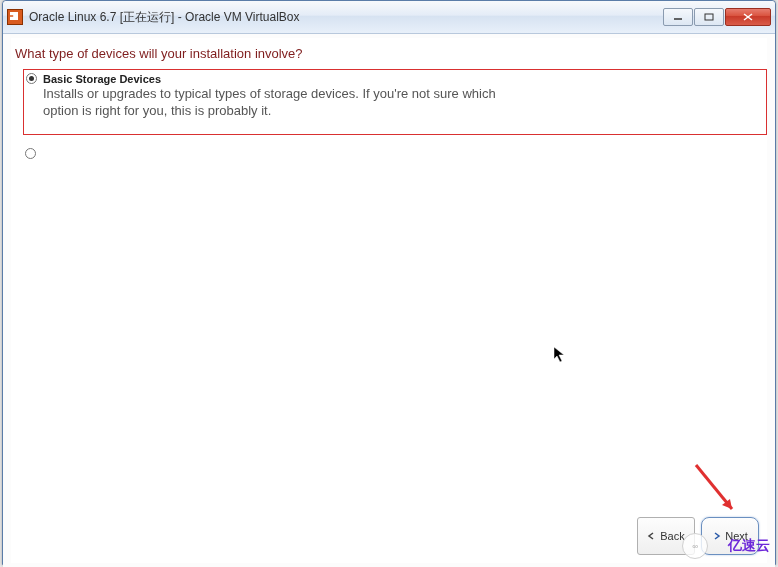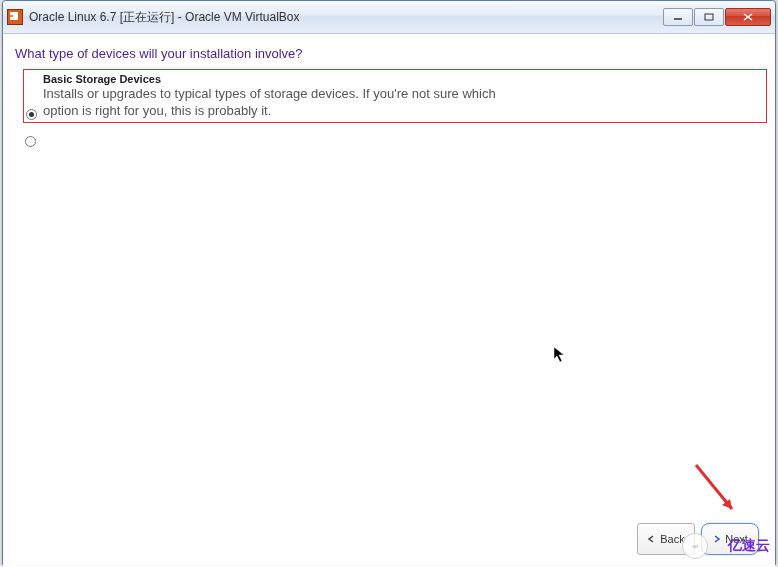--- a/index.html
+++ b/index.html
@@ -87,31 +87,31 @@
     .inner-installer {
       position: absolute;
       left: 8px;
       top: 4px;
       right: 8px;
       bottom: 8px;
       background: #fff;
     }
     .question {
       font-size: 13px;
-      color: #4c1d95;
+      color: #7f1d1d;
       padding: 8px 4px 6px 4px;
     }
     .option-group {
       margin-left: 12px;
       margin-top: 2px;
     }
     .option-row {
       display: flex;
-      align-items: flex-end;
-      padding: 2px 4px 2px 2px;
+      align-items: flex-start;
+      padding: 2px 4px 14px 2px;
       position: relative;
     }
     .option-row.highlighted {
       border: 1px solid #d93030;
     }
     .radio-wrap {
       flex: 0 0 auto;
       margin-right: 6px;
       margin-top: 1px;
     }
@@ -148,21 +148,21 @@
     
     .footer {
       position: absolute;
       bottom: 8px;
       right: 8px;
       display: flex;
       gap: 6px;
     }
     .nav-btn {
       width: 58px;
-      height: 32px;
+      height: 38px;
       border: 1px solid #b0b0b0;
       border-radius: 3px;
       background: linear-gradient(to bottom, #fdfdfd, #efefef);
       font-size: 11px;
       color: #333;
       display: flex;
       align-items: center;
       justify-content: center;
       gap: 3px;
       cursor: pointer;

